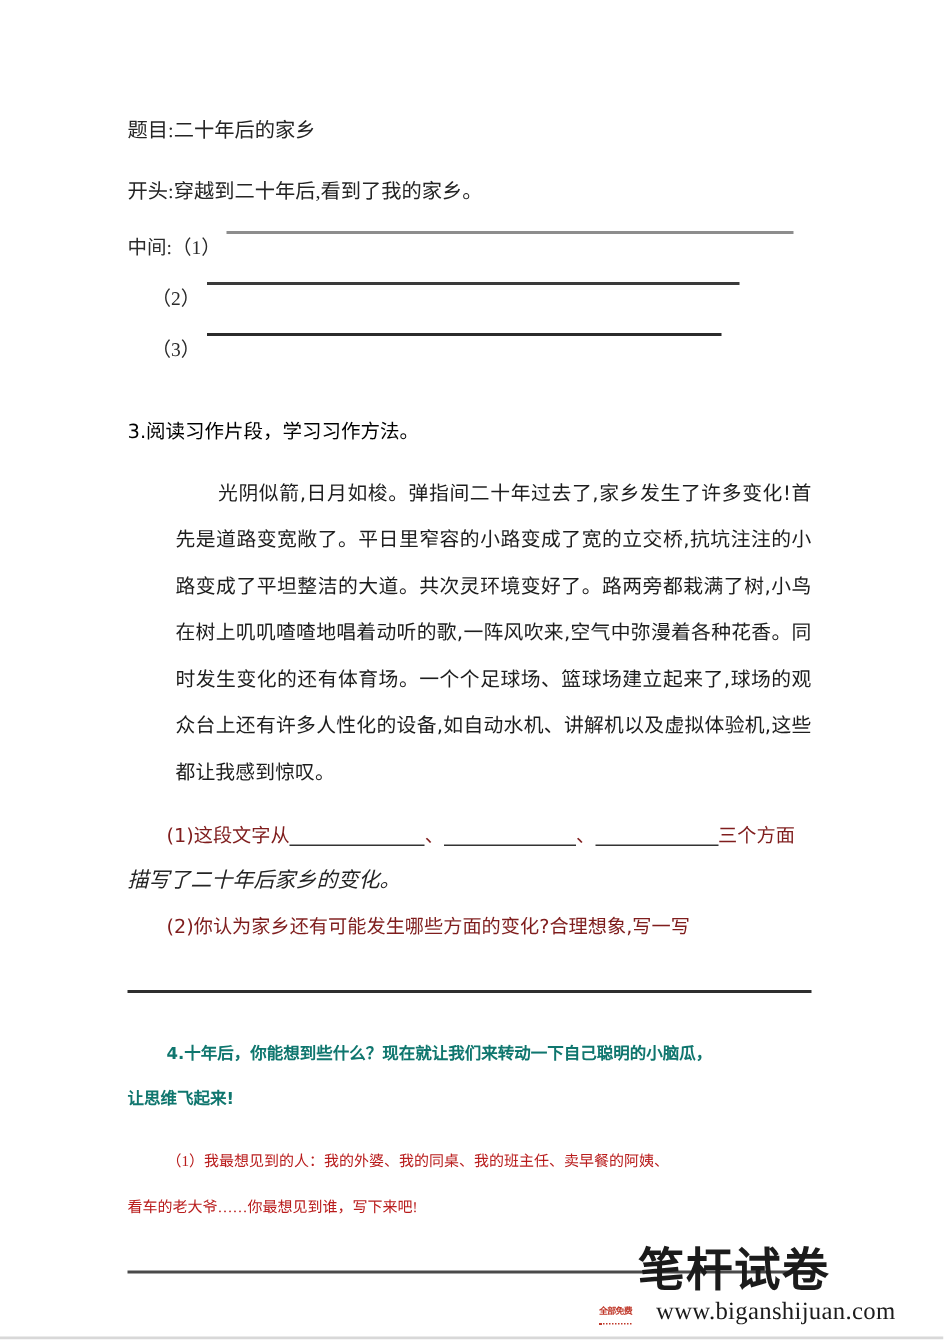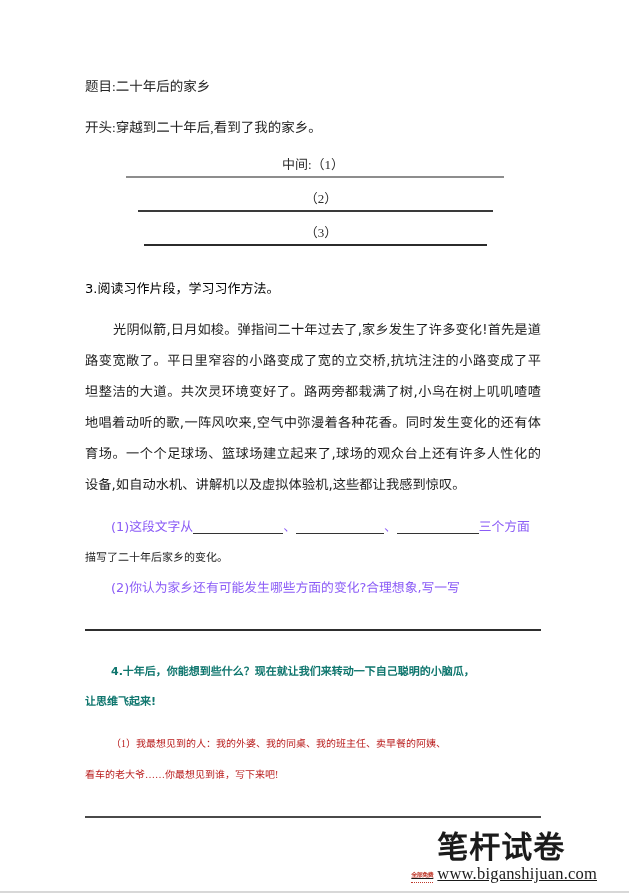--- a/index.html
+++ b/index.html
@@ -35,20 +35,21 @@
     white-space: nowrap;
   }
   .para {
     font-family: "DejaVu Sans", "Liberation Sans", sans-serif;
     font-size: 13.2px;
     line-height: 31px;
     color: #1d1d1d;
     text-align: justify;
     text-justify: inter-character;
     letter-spacing: 0.1px;
+    margin-left: 32px;
   }
   .para .indent { display: inline-block; width: 28px; }
 
   .heading {
     font-family: "DejaVu Sans", "Liberation Sans", sans-serif;
     font-weight: normal;
     font-size: 13px;
     line-height: 29px;
     color: #000;
   }
@@ -60,40 +61,39 @@
     color: #0f766e;
     text-align: justify;
     text-justify: inter-character;
   }
   .heading-blk .indent { display: inline-block; width: 26px; }
 
   .q-line {
     font-family: "DejaVu Sans", "Liberation Sans", sans-serif;
     font-size: 12.8px;
     line-height: 31px;
-    color: #8b5cf6;
+    color: #7f1d1d;
   }
   .q-line .indent { display: inline-block; width: 26px; }
 
   .serif-q {
     font-family: "Liberation Serif", "DejaVu Serif", serif;
     font-size: 10px;
     line-height: 31px;
     color: #b91c1c;
     text-align: justify;
     text-justify: inter-character;
   }
   .serif-q .indent { display: inline-block; width: 26px; }
 
   
   .fill-row {
     display: flex;
-    align-items: center;
+    align-items: flex-start;
     height: 34px;
-    flex-direction: column;
   }
   .fill-row .lbl {
     font-family: "Liberation Serif", "DejaVu Serif", serif;
     font-size: 13px;
     color: #2b2b2b;
     white-space: nowrap;
     padding-bottom: 3px;
   }
   .fill-row .rule {
     height: 0;
@@ -136,22 +136,21 @@
     font-weight: bold;
     font-size: 31px;
     line-height: 34px;
     color: #1b1b1b;
     letter-spacing: 1px;
     padding-left: 26px;
   }
   .wm-bottom {
     display: flex;
     align-items: flex-end;
-    gap: 4px;
-    text-decoration: underline;
+    gap: 16px;
   }
   .wm-badge {
     font-family: "DejaVu Sans", "Liberation Sans", sans-serif;
     font-size: 6px;
     line-height: 7px;
     color: #c0392b;
     font-weight: bold;
     letter-spacing: -0.5px;
     padding-bottom: 4px;
     border-bottom: 1px dotted #c0392b;
@@ -204,21 +203,21 @@
     <div class="para">
       <span class="indent"></span><span>光阴似箭,日月如梭。弹指间二十年过去了,家乡发生了许多变化!首先是道路变宽敞了。平日里窄容的小路变成了宽的立交桥,抗坑注注的小路变成了平坦整洁的大道。共次灵环境变好了。路两旁都栽满了树,小鸟在树上叽叽喳喳地唱着动听的歌,一阵风吹来,空气中弥漫着各种花香。同时发生变化的还有体育场。一个个足球场、篮球场建立起来了,球场的观众台上还有许多人性化的设备,如自动水机、讲解机以及虚拟体验机,这些都让我感到惊叹。</span>
     </div>
 
     <div class="spacer-sm"></div>
 
     <div class="q-line">
       <span class="indent"></span><span>(1)这段文字从</span><span class="blank" style="width:90px;"></span><span>、</span><span class="blank" style="width:88px;"></span><span>、</span><span class="blank" style="width:82px;"></span><span>三个方面</span>
     </div>
 
-    <div class="line" style="font-size:11px;">描写了二十年后家乡的变化。</div>
+    <div class="line" style="font-size:14px;font-style:italic;">描写了二十年后家乡的变化。</div>
 
     <div class="q-line">
       <span class="indent"></span><span>(2)你认为家乡还有可能发生哪些方面的变化?合理想象,写一写</span>
     </div>
 
     <div class="spacer-lg"></div>
 
     <div class="answer-rule" style="width:456px;"></div>
 
     <div class="spacer-lg"></div>

